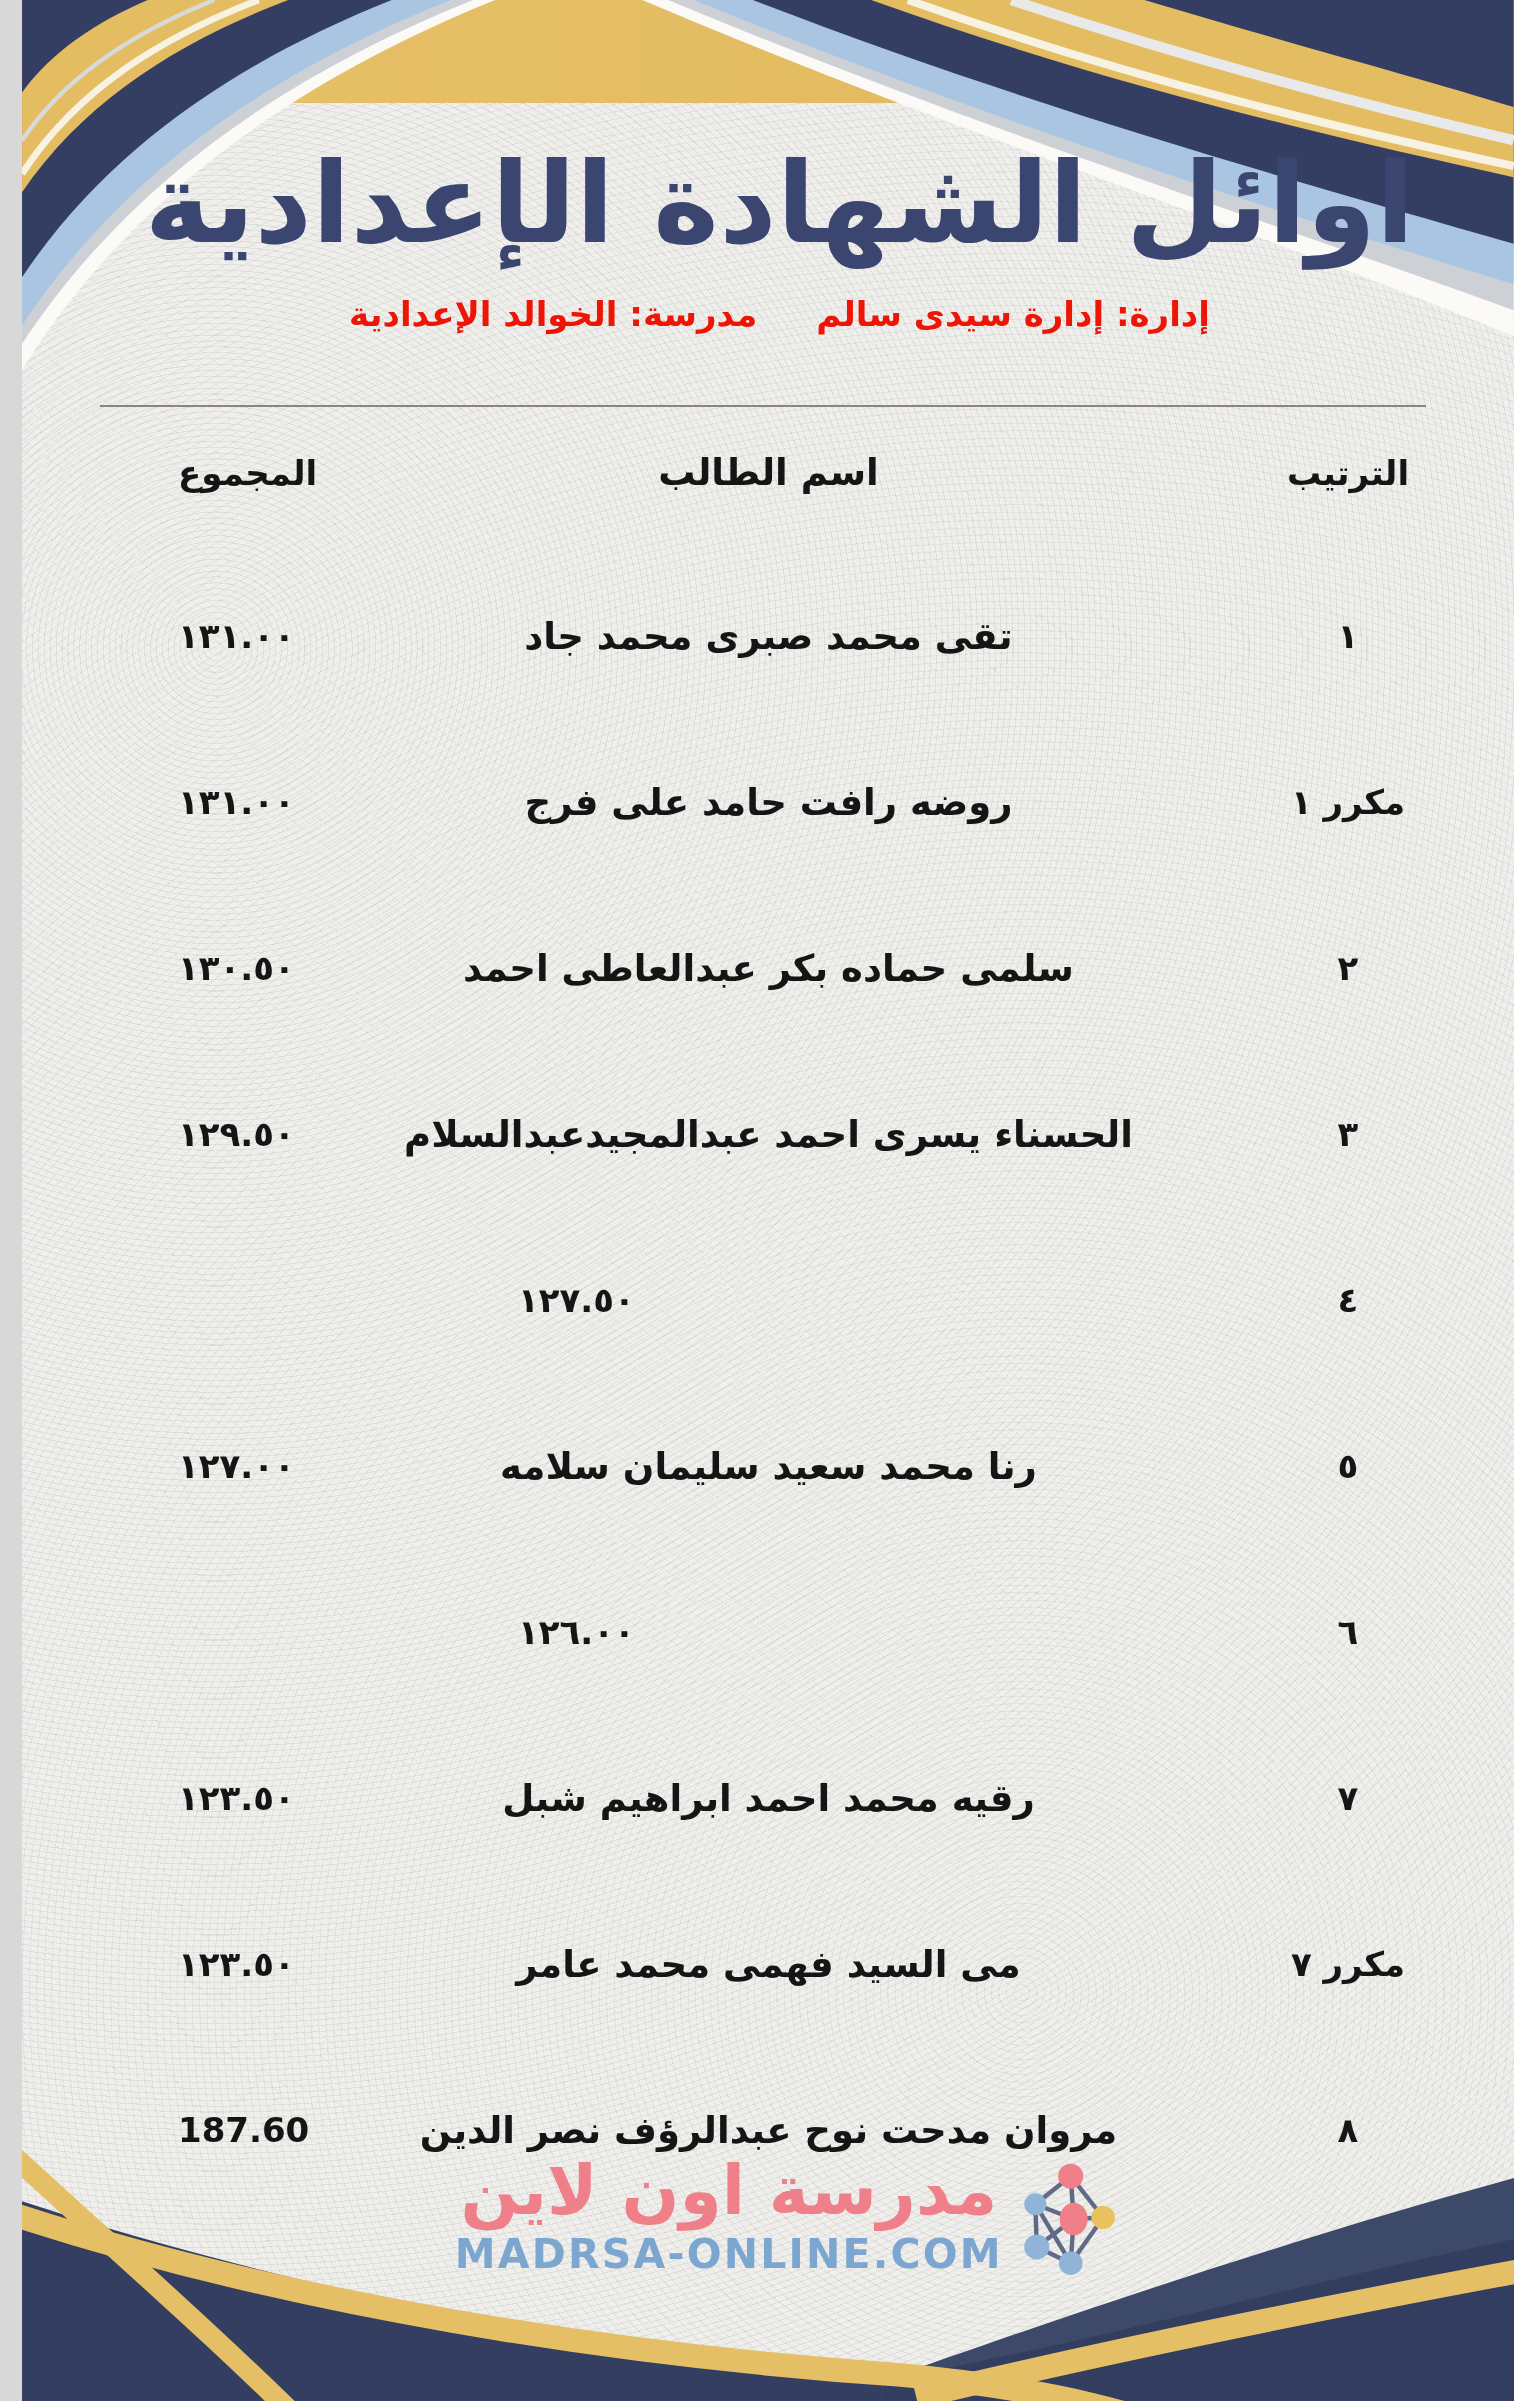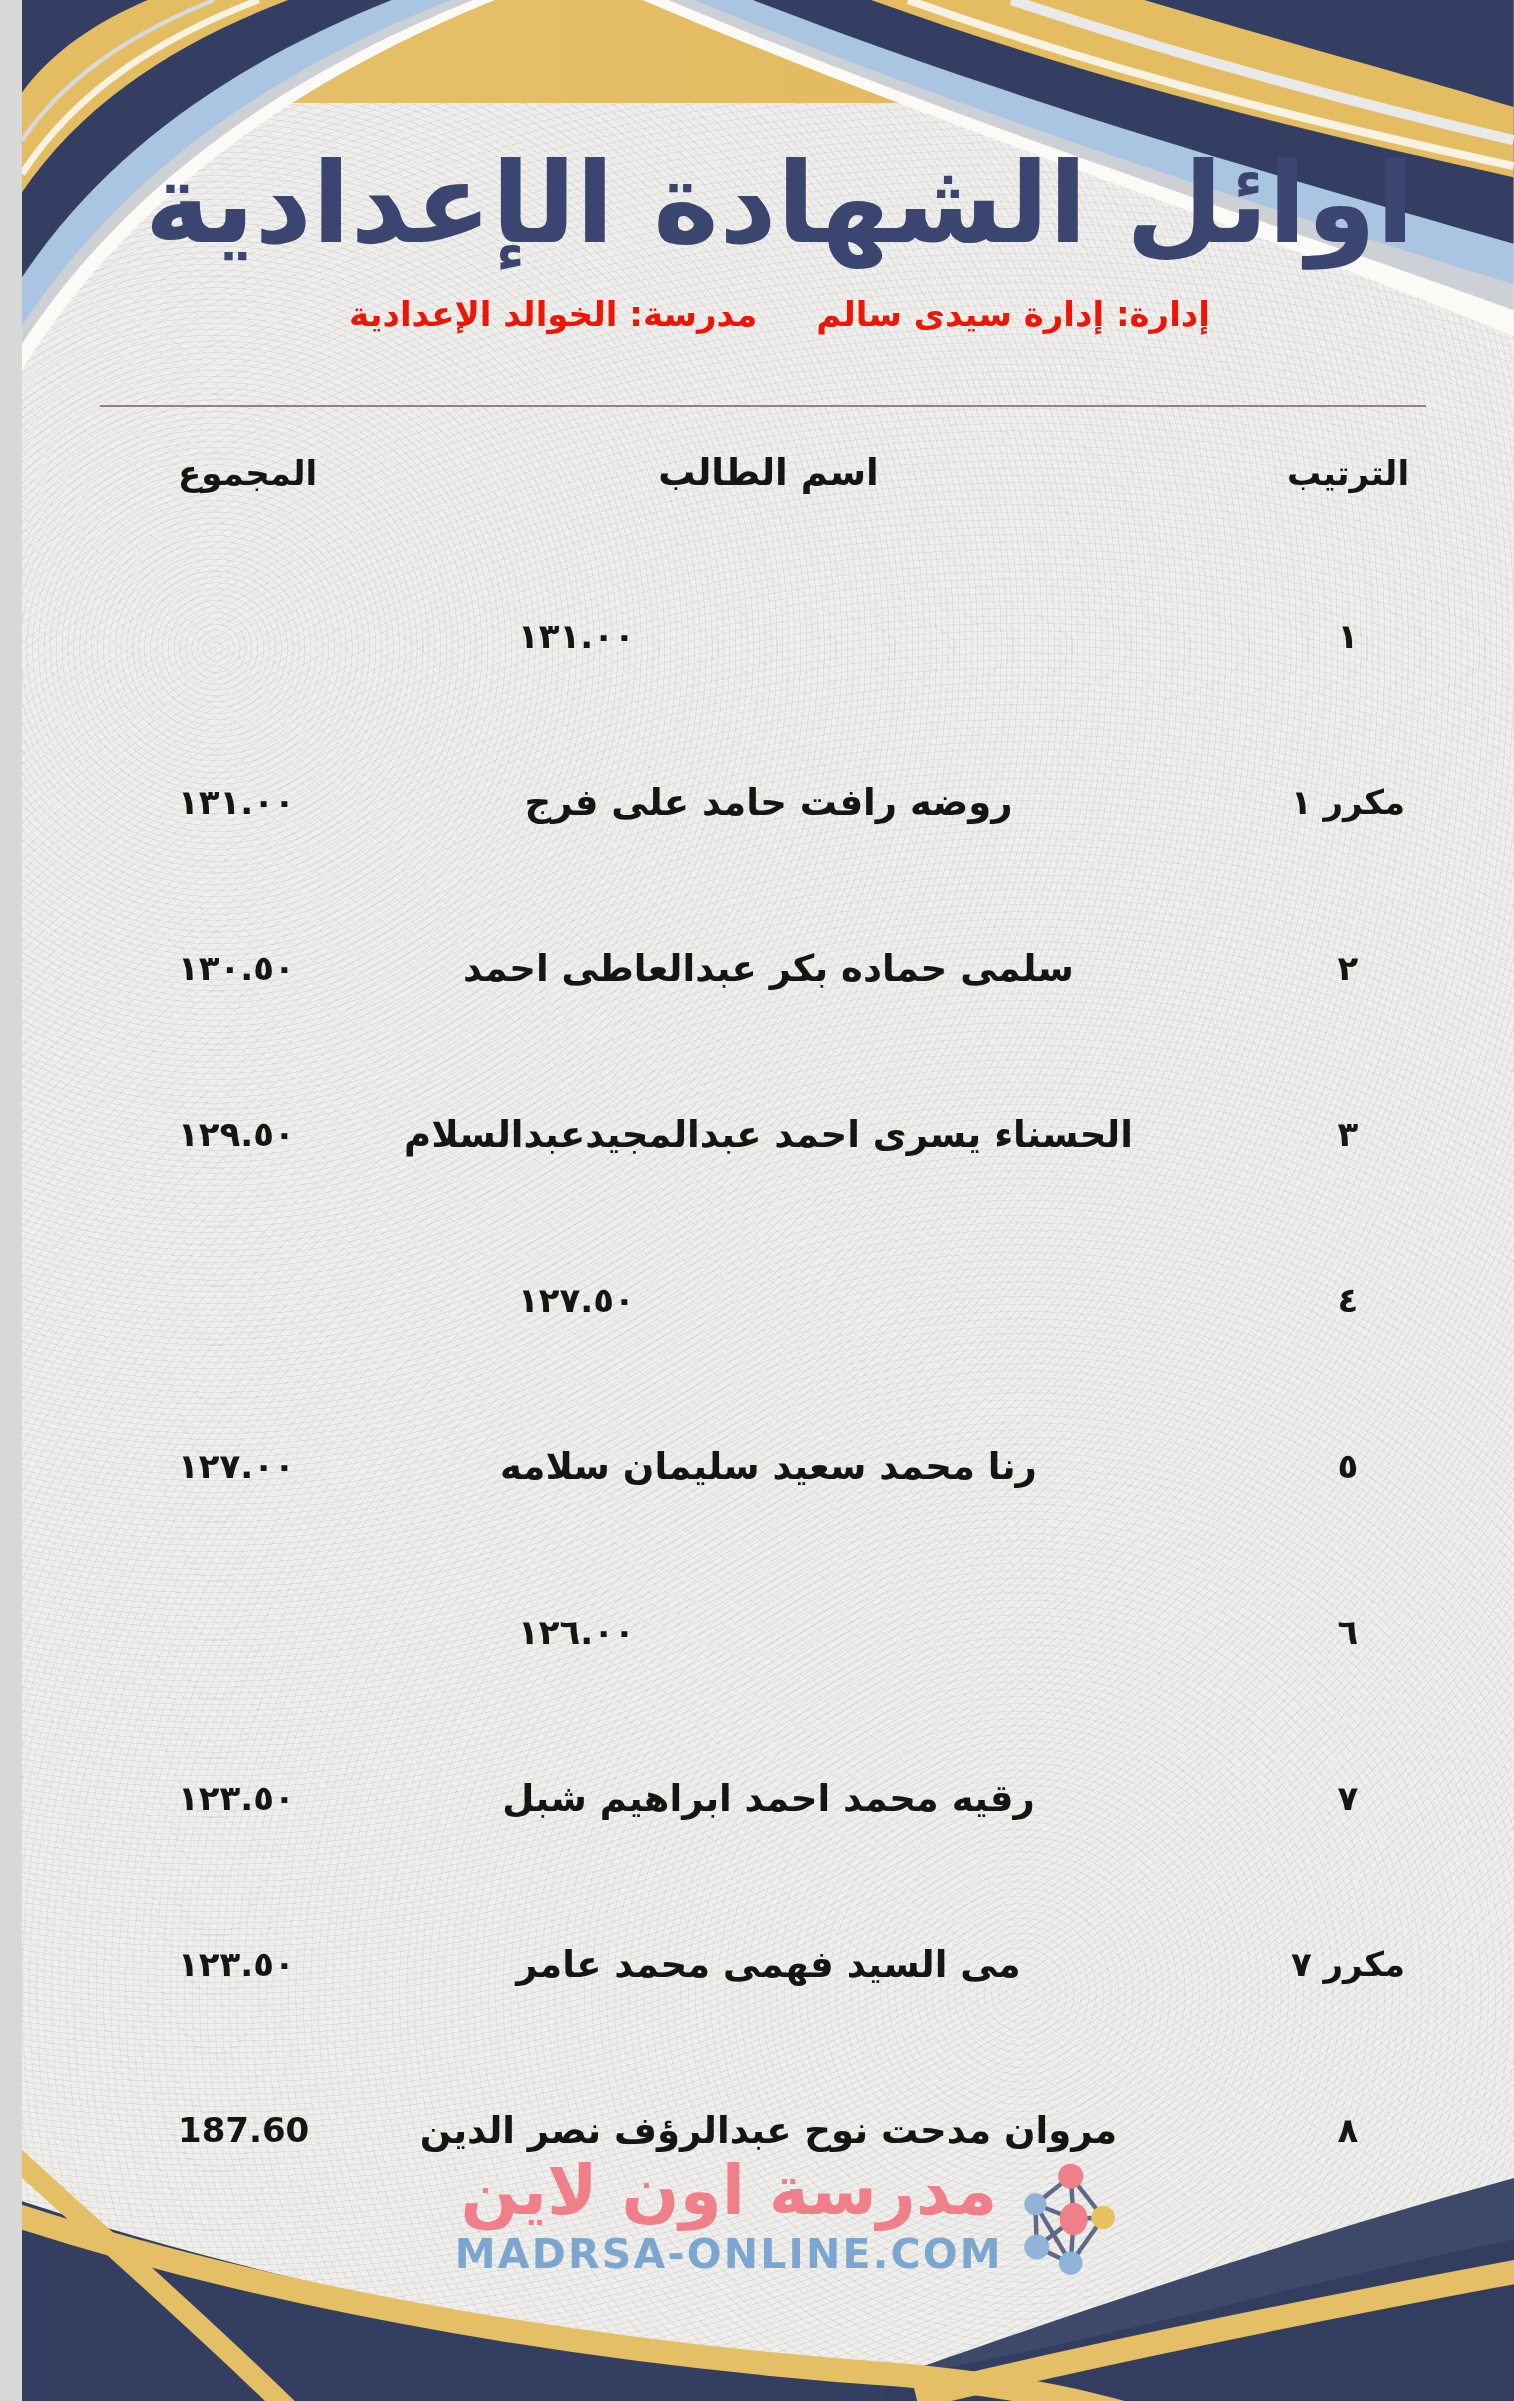--- a/index.html
+++ b/index.html
@@ -94,20 +94,21 @@
 
   <div class="thead">
     <div class="cell-rank">الترتيب</div>
     <div class="cell-name">اسم الطالب</div>
     <div class="cell-total">المجموع</div>
   </div>
 
   <div class="tbody" id="tbody">
     <div class="trow">
       <div class="cell-rank">١</div>
+      <div class="cell-name">تقى محمد صبرى محمد جاد</div>
       <div class="cell-total">١٣١.٠٠</div>
     </div>
 
     <div class="trow">
       <div class="cell-rank">مكرر ١</div>
       <div class="cell-name">روضه رافت حامد على فرج</div>
       <div class="cell-total">١٣١.٠٠</div>
     </div>
 
     <div class="trow">

